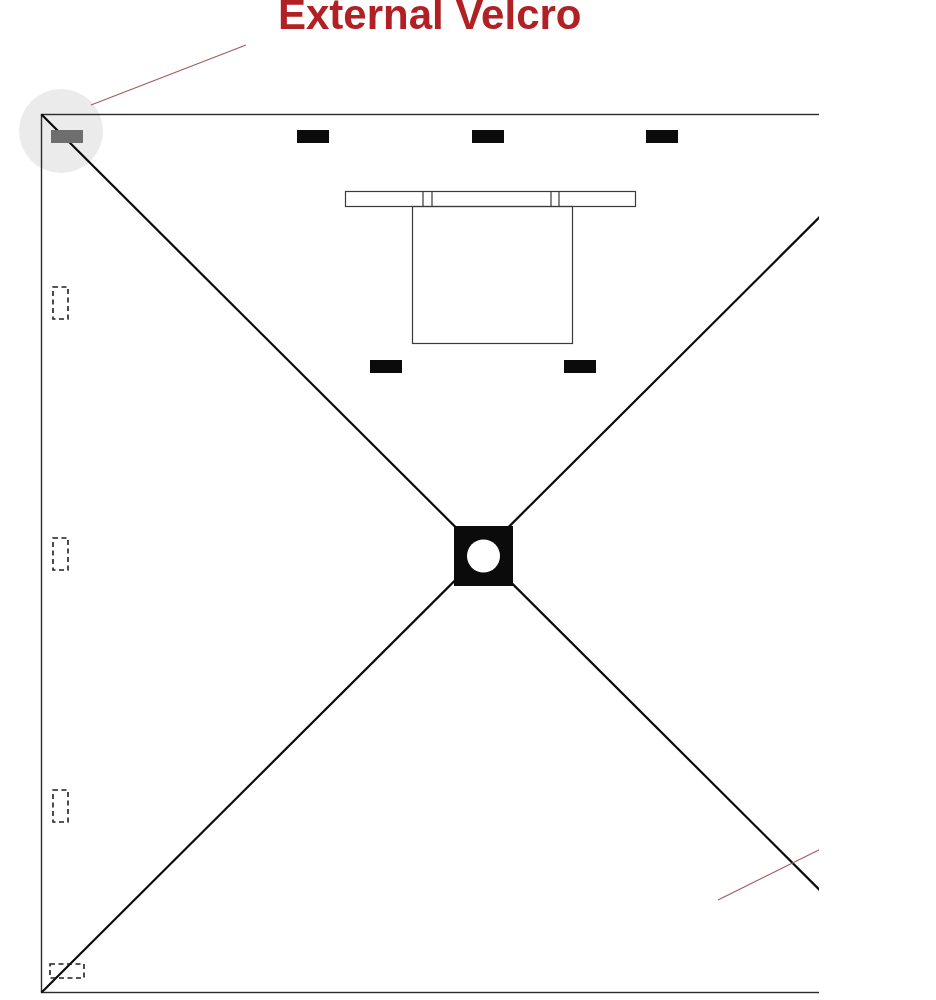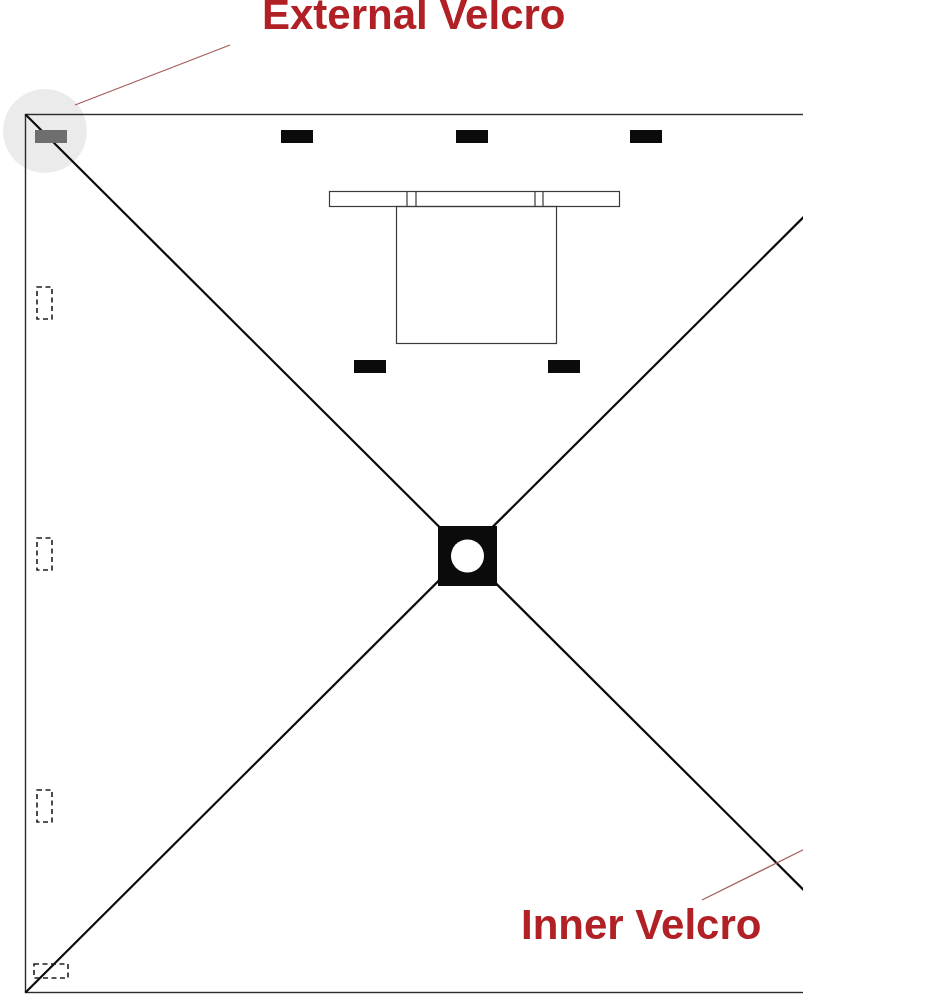--- a/index.html
+++ b/index.html
@@ -7,20 +7,21 @@
     padding: 0;
     background: #ffffff;
   }
   .stage {
     position: relative;
     width: 803px;
     height: 1000px;
     overflow: hidden;
     background: var(--background, #fff);
     font-family: "Liberation Sans", sans-serif;
+    margin-left: 16px;
   }
   svg { position: absolute; left: 0; top: 0; }
 
   .hl       { fill: var(--highlight, #ebebeb); }
   .outline  { fill: none; stroke: var(--outline, #2b2b2b); stroke-width: 1.4; }
   .diag     { stroke: var(--ink, #111); stroke-width: 2.2; }
   .thin     { fill: none; stroke: #3a3a3a; stroke-width: 1.2; }
   .thinline { stroke: #3a3a3a; stroke-width: 1.2; }
   .strip    { fill: var(--ink, #0a0a0a); }
   .strip.gray { fill: var(--gray-strip, #6e6e6e); }
@@ -85,15 +86,14 @@
 
     <rect class="dash" x="34" y="964" width="34" height="14"></rect>
     <rect class="dash" x="864" y="964" width="34" height="14"></rect>
 
     <line class="callout" x1="230" y1="45" x2="75" y2="105"></line>
     <line class="callout" x1="847" y1="828" x2="702" y2="900"></line>
   </svg>
 
   <div class="label label-external">External Velcro</div>
 
-  <div class="label label-inner">Inner Velcro</div>
 
 </div>
 
 </body></html>

